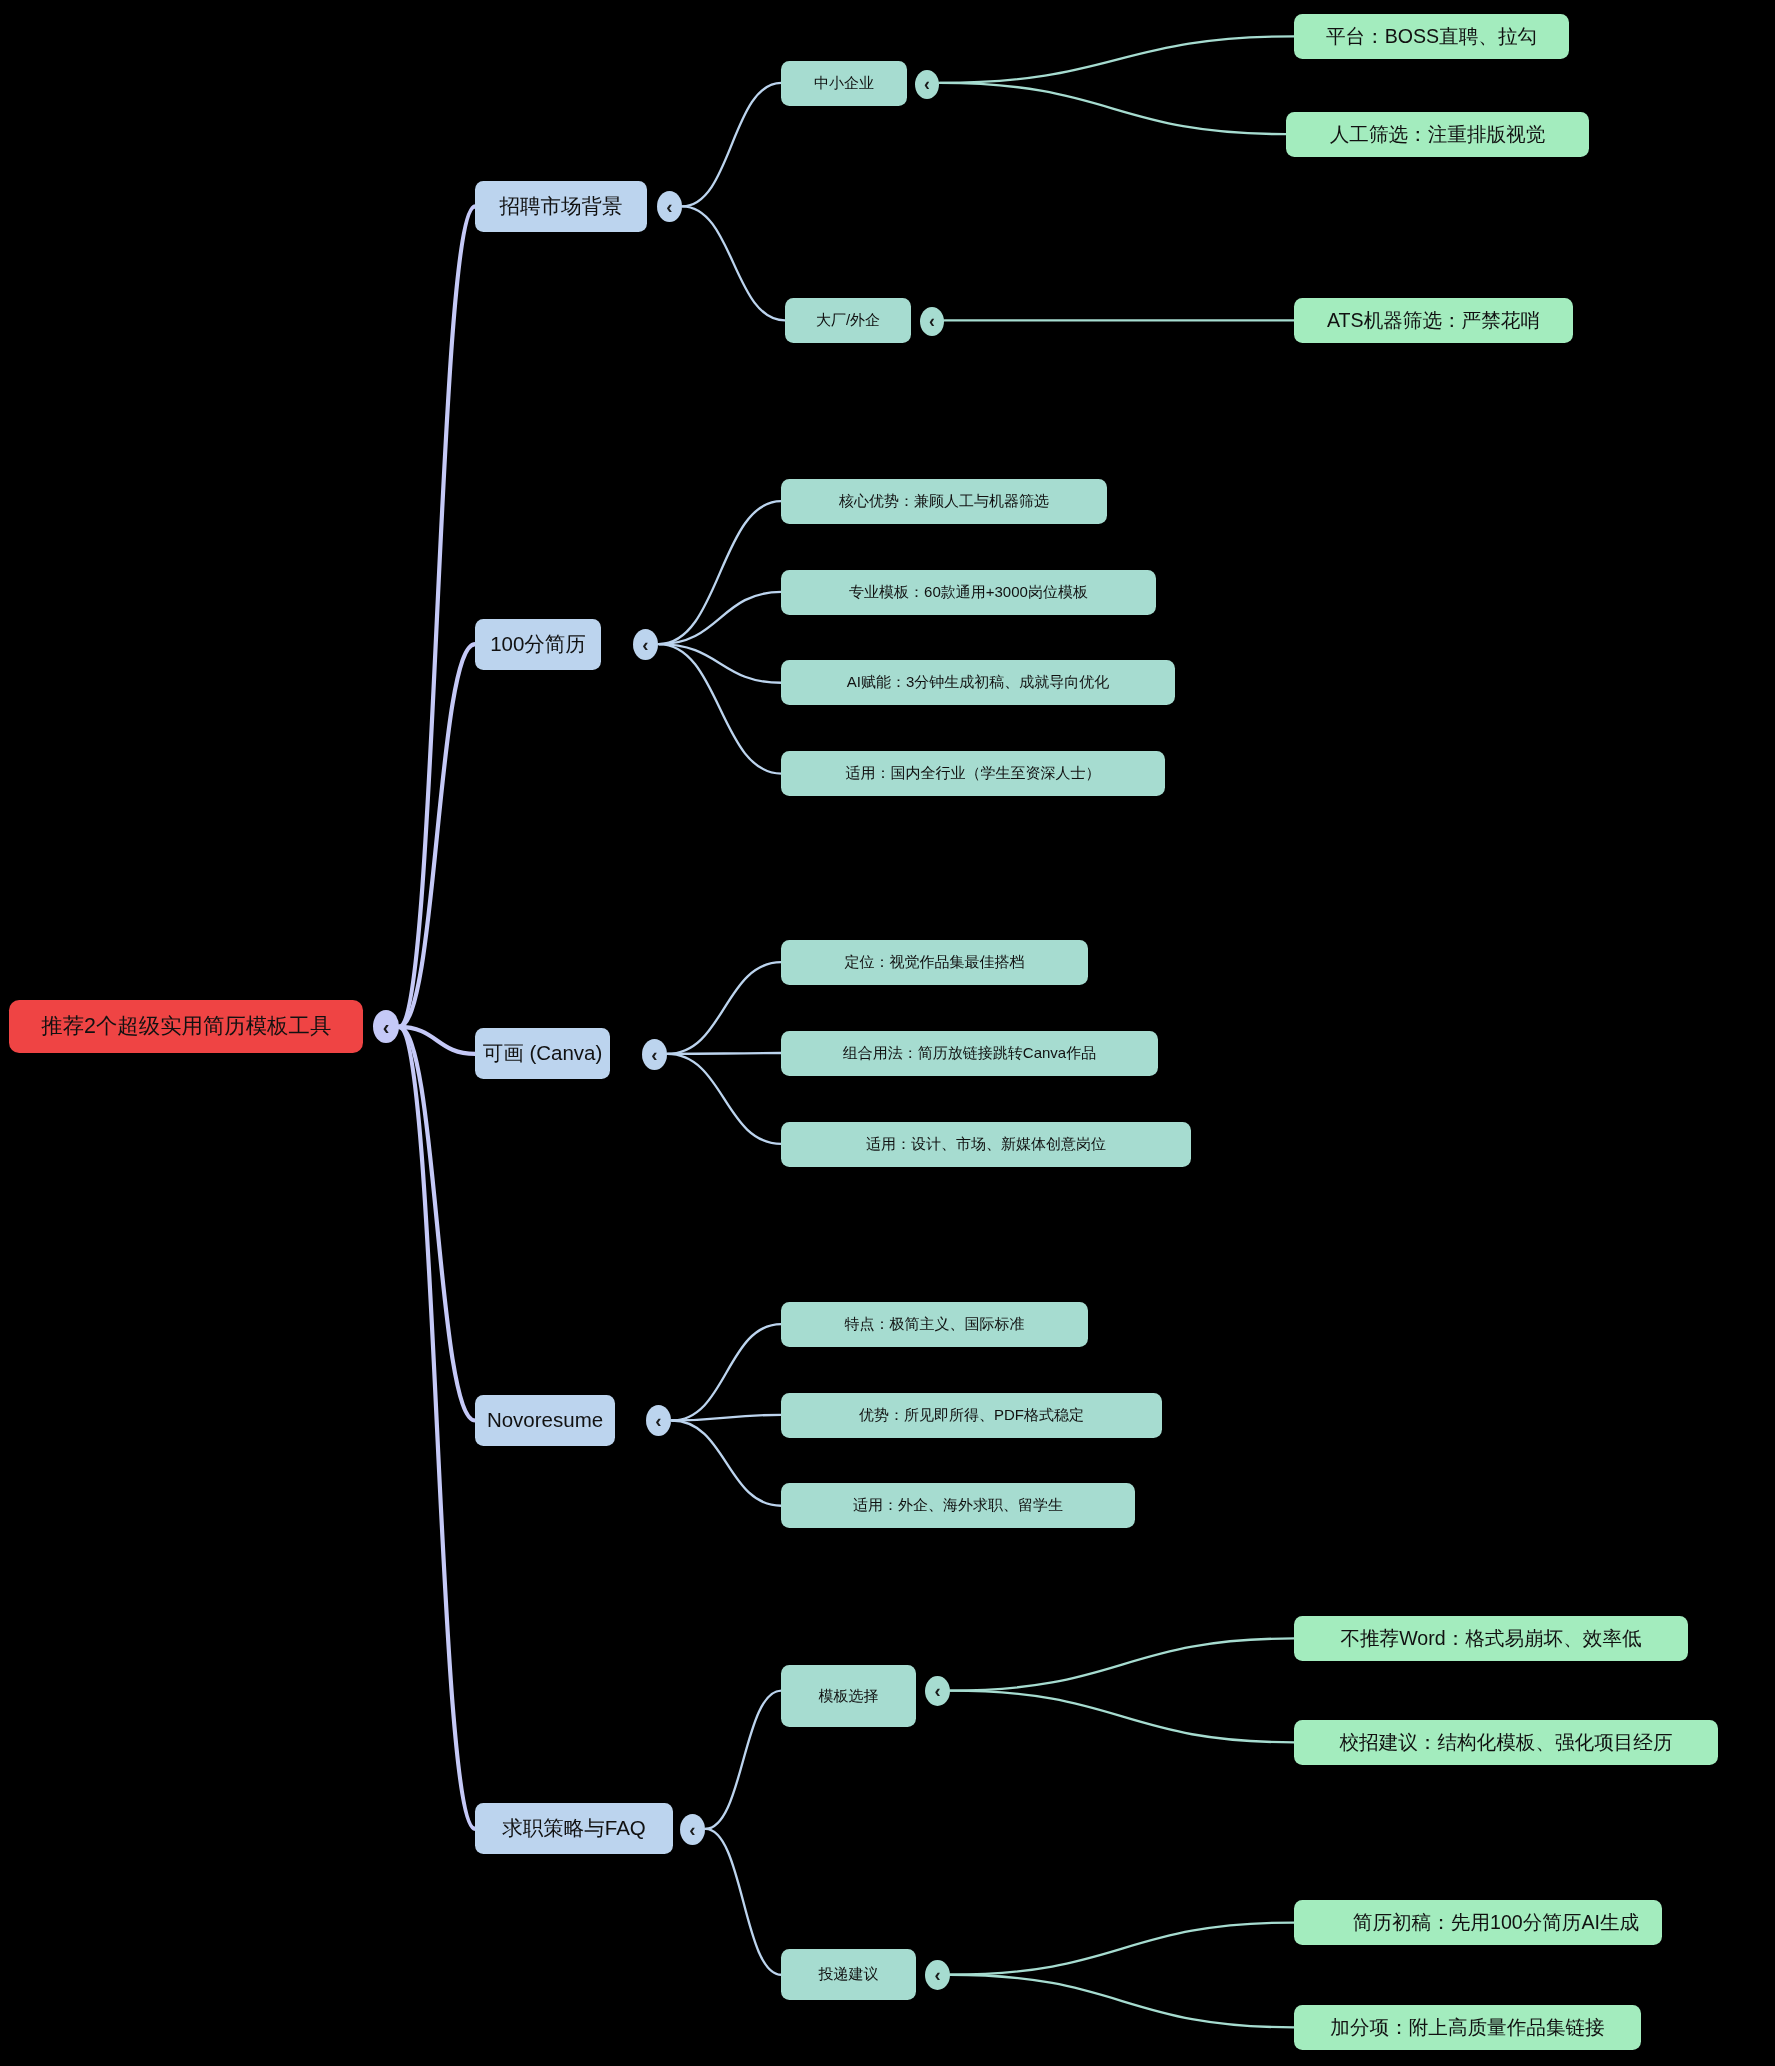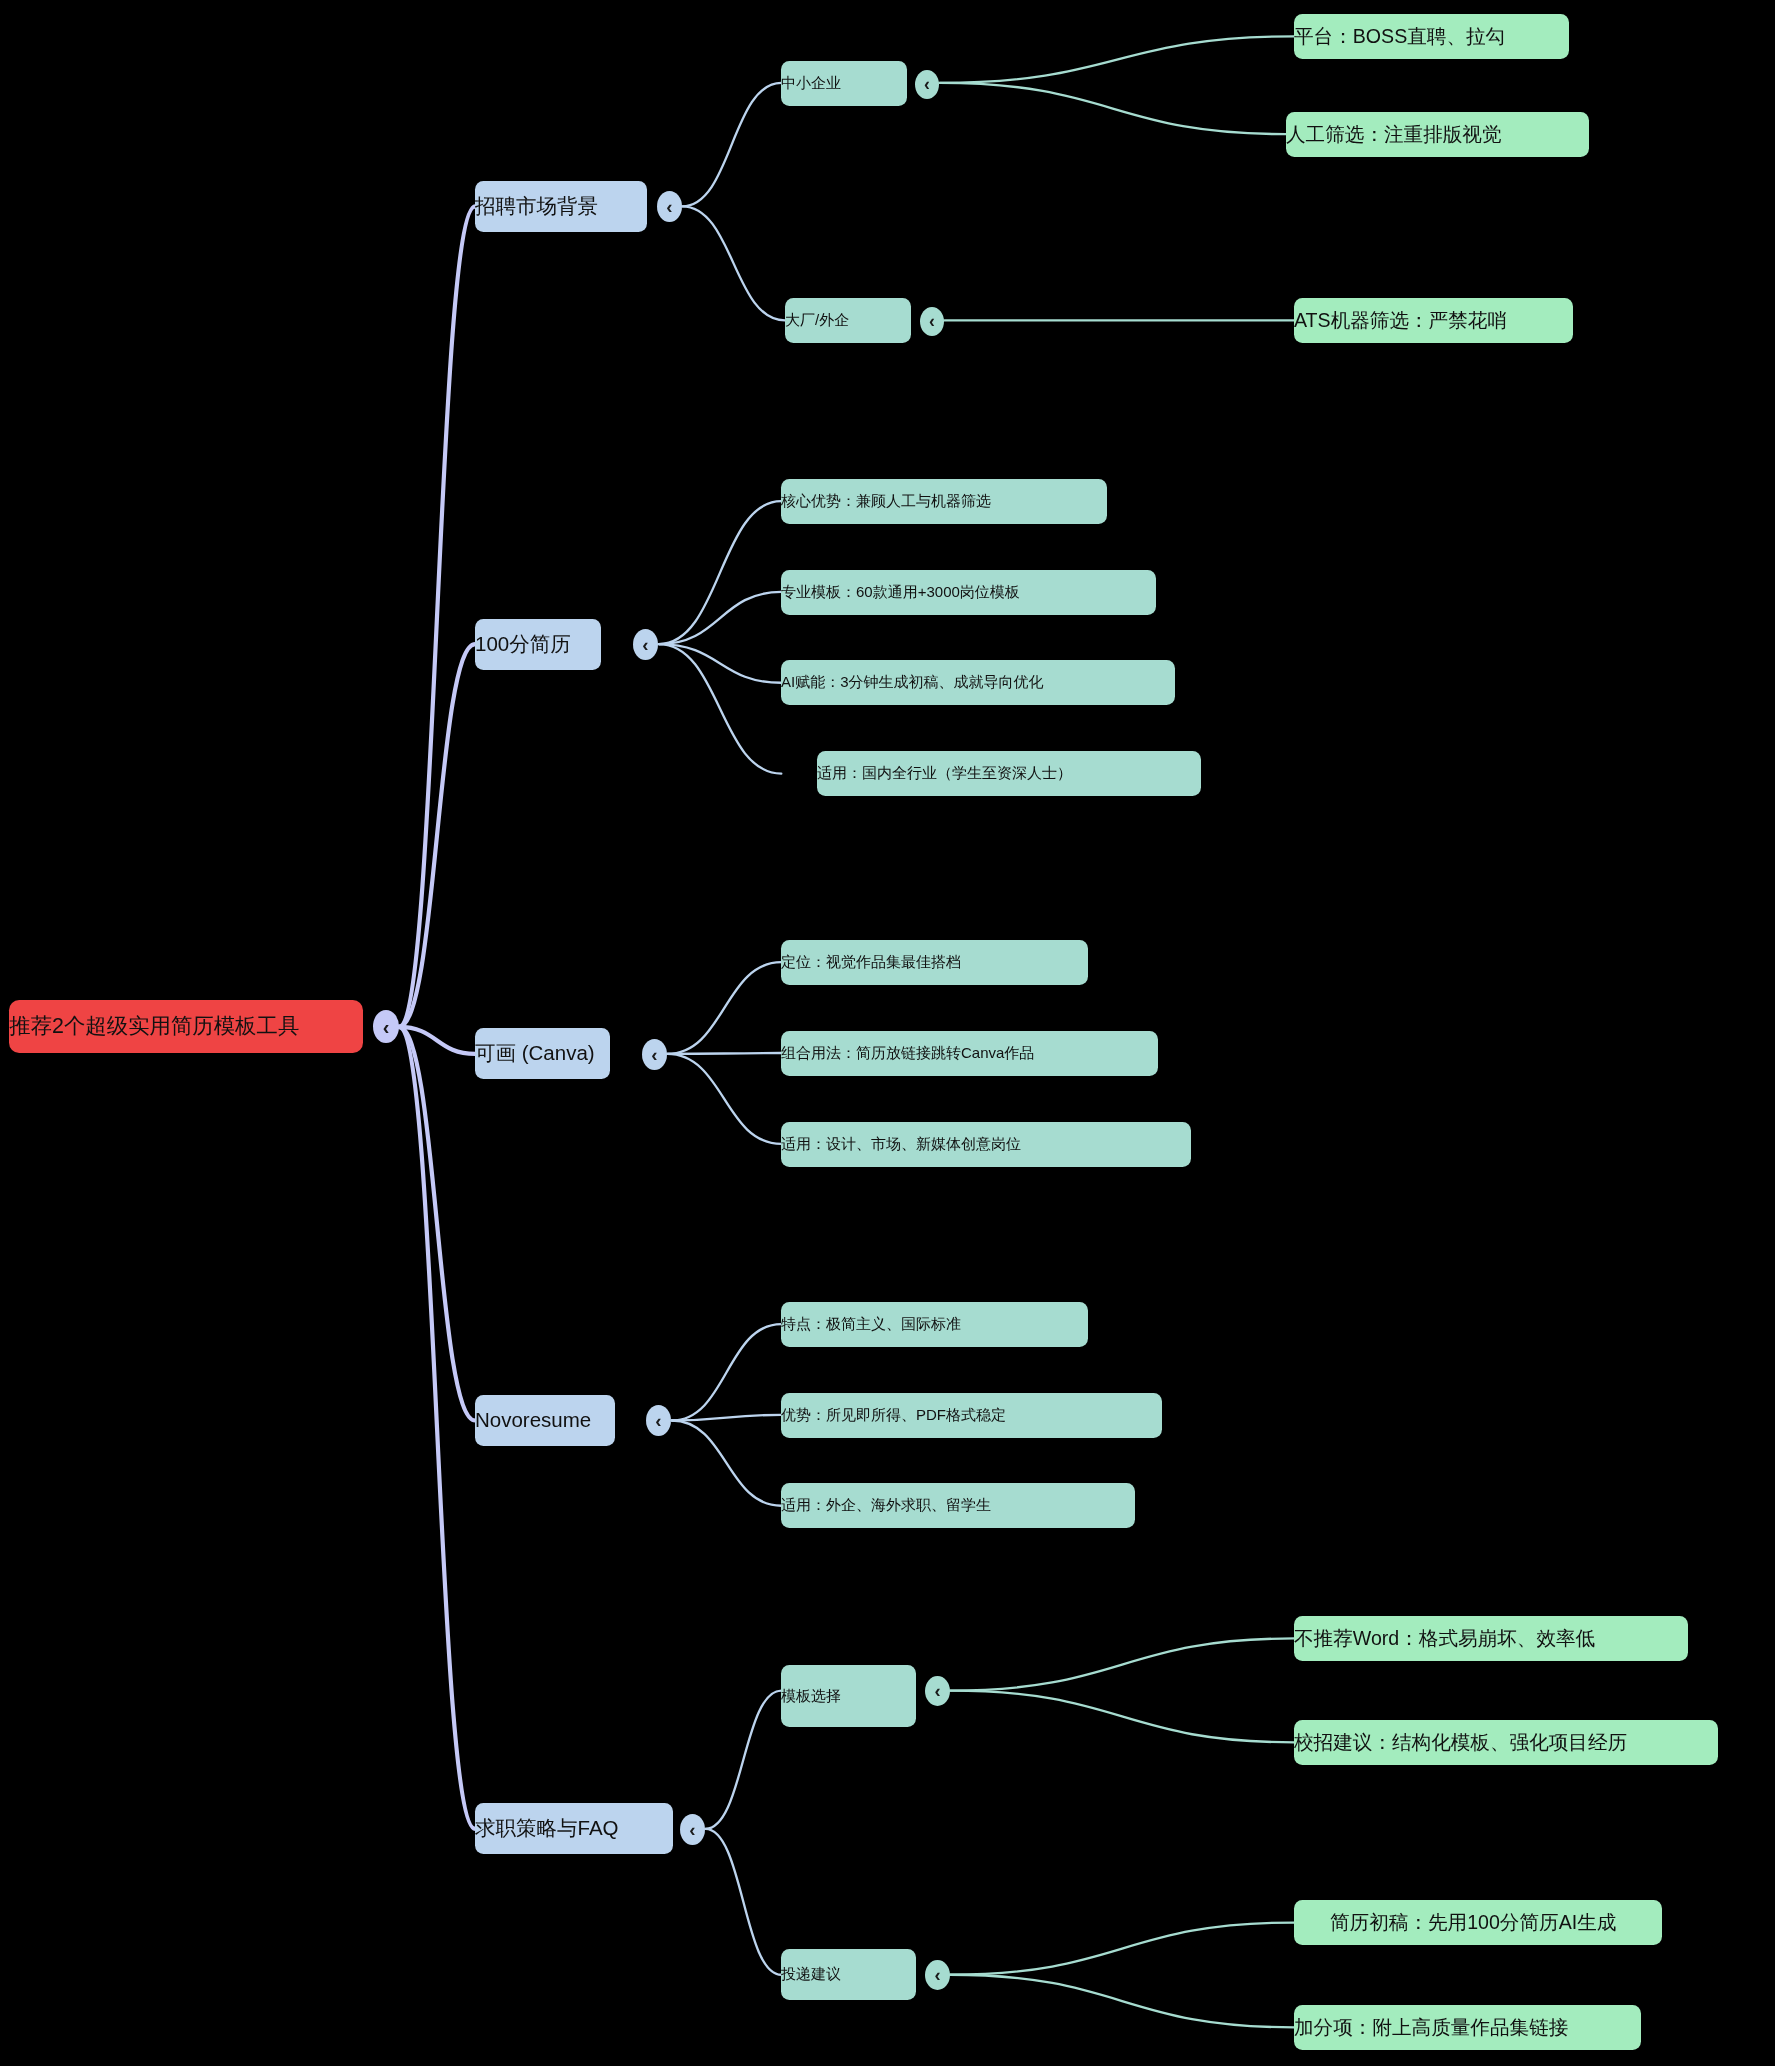--- a/index.html
+++ b/index.html
@@ -1,20 +1,20 @@
 <!DOCTYPE html>
 <html style="font-size:7.5px"><head>
 <meta charset="utf-8">
 <style>
   html,body{margin:0;padding:0;background:#000;}
   body{width:1776px;height:2066px;position:relative;overflow:hidden;
        font-family:"Liberation Sans","DejaVu Sans",sans-serif;}
   #stage{position:absolute;inset:0;width:1776px;height:2066px;background:#000;}
   svg#edges{position:absolute;left:0;top:0;width:1776px;height:2066px;}
-  .node{position:absolute;display:flex;align-items:center;justify-content:flex-start;
+  .node{position:absolute;display:flex;align-items:center;justify-content:center;
         box-sizing:border-box;border-radius:8.4px;color:#111;text-align:center;
         white-space:nowrap;line-height:1.1;}
   .node.root{background:#ef4444;font-size:21.4px;border-radius:10.2px;}
   .node.lvl1{background:#bcd4ee;font-size:20.5px;}
   .node.lvl2{background:#a6dcd0;font-size:15px;}
   .node.leaf{background:#a3ecbe;font-size:19.6px;}
   .badge{position:absolute;display:flex;align-items:center;justify-content:center;
          border-radius:50%;font-size:18.6px;font-weight:bold;color:#1a1a1a;
          line-height:1;user-select:none;}
   .badge.b-root{background:#c5c9f7;}
@@ -85,21 +85,21 @@
       <div class="badge b-lvl1" style="left: 633px; top: 629px; width: 25px; height: 31px; font-size: 19px;">‹</div>
       <div class="node lvl2" style="left: 781px; top: 479px; width: 326px; height: 45px;">
         <span>核心优势：兼顾人工与机器筛选</span>
       </div>
       <div class="node lvl2" style="left: 781px; top: 570px; width: 375px; height: 45px;">
         <span>专业模板：60款通用+3000岗位模板</span>
       </div>
       <div class="node lvl2" style="left: 781px; top: 660px; width: 394px; height: 45px;">
         <span>AI赋能：3分钟生成初稿、成就导向优化</span>
       </div>
-      <div class="node lvl2" style="left: 781px; top: 751px; width: 384px; height: 45px; margin-left: 36px;">
+      <div class="node lvl2" style="left: 781px; top: 751px; width: 384px; height: 45px;">
         <span>适用：国内全行业（学生至资深人士）</span>
       </div>
       <div class="node lvl1" style="left: 475px; top: 1028px; width: 135px; height: 51px;">
         <span>可画 (Canva)</span>
       </div>
       <div class="badge b-lvl1" style="left: 642px; top: 1039px; width: 25px; height: 31px; font-size: 19px;">‹</div>
       <div class="node lvl2" style="left: 781px; top: 940px; width: 307px; height: 45px;">
         <span>定位：视觉作品集最佳搭档</span>
       </div>
       <div class="node lvl2" style="left: 781px; top: 1031px; width: 377px; height: 45px;">

